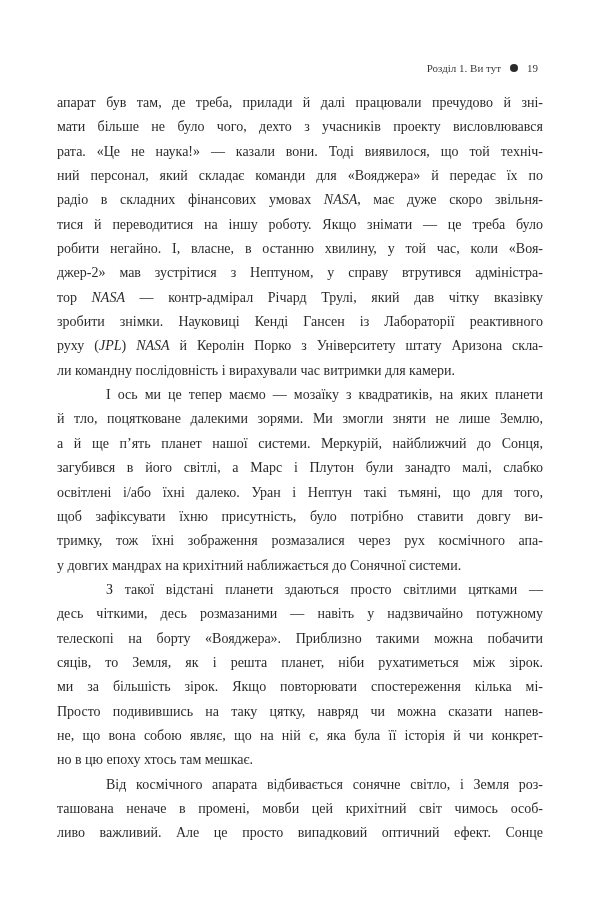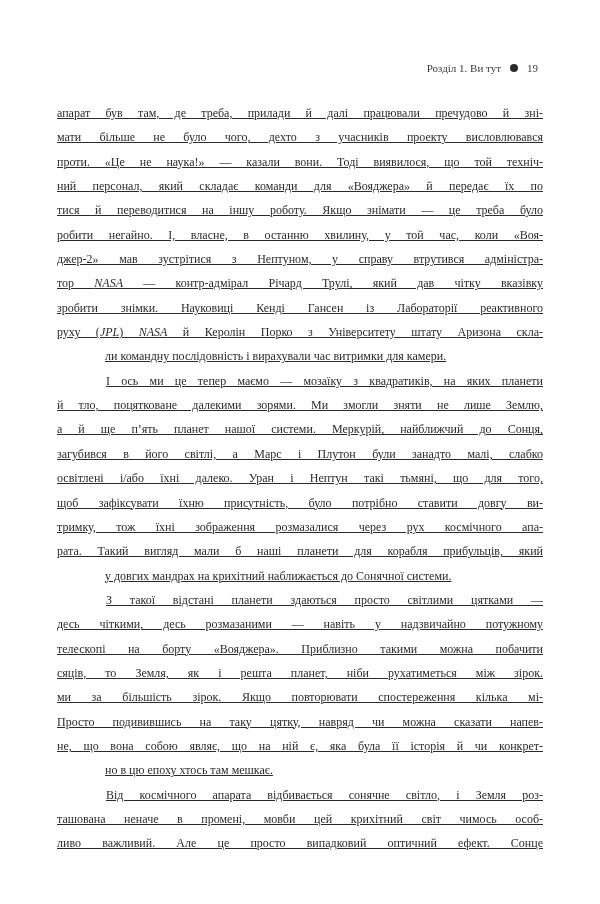--- a/index.html
+++ b/index.html
@@ -30,77 +30,75 @@
       width: 8px;
       height: 8px;
       border-radius: 50%;
       background: #2b2b2b;
       margin: 0 9px 0 9px;
       position: relative;
       top: 0px;
     }
     .body-text {
       position: absolute;
-      top: 101px;
+      top: 91px;
       left: 57px;
       width: 486px;
-      font-size: 12px;
+      font-size: 14px;
       line-height: 24.35px;
-      text-decoration: underline;
     }
     .line {
       display: block;
       white-space: nowrap;
       text-align: justify;
       text-align-last: justify;
       height: 24.35px;
       overflow: visible;
     }
     .line.last {
       text-align: right;
       text-align-last: left;
-      margin-left: 48px;
     }
     .line.indent {
       padding-left: 49px;
     }
     .line span.it { font-style: italic; }
   </style>
 </head>
 <body>
 
 <div class="header">
   <span>Розділ 1. Ви тут</span>
   <span class="dot"></span>
   <span>19</span>
 </div>
 
 <div class="body-text" id="body-text">
     <div>
       <div class="line">апарат був там, де треба, прилади й далі працювали пречудово й зні-</div>
       <div class="line">мати більше не було чого, дехто з учасників проекту висловлювався</div>
-      <div class="line">проти. «Це не наука!» — казали вони. Тоді виявилося, що той техніч-</div>
+      <div class="line">рата. «Це не наука!» — казали вони. Тоді виявилося, що той техніч-</div>
       <div class="line">ний персонал, який складає команди для «Вояджера» й передає їх по</div>
+      <div class="line">радіо в складних фінансових умовах <span class="it">NASA</span>, має дуже скоро звільня-</div>
       <div class="line">тися й переводитися на іншу роботу. Якщо знімати — це треба було</div>
       <div class="line">робити негайно. І, власне, в останню хвилину, у той час, коли «Воя-</div>
       <div class="line">джер-2» мав зустрітися з Нептуном, у справу втрутився адміністра-</div>
       <div class="line">тор <span class="it">NASA</span> — контр-адмірал Річард Трулі, який дав чітку вказівку</div>
       <div class="line">зробити знімки. Науковиці Кенді Гансен із Лабораторії реактивного</div>
       <div class="line">руху (<span class="it">JPL</span>) <span class="it">NASA</span> й Керолін Порко з Університету штату Аризона скла-</div>
       <div class="line last">ли командну послідовність і вирахували час витримки для камери.</div>
     </div>
     <div>
       <div class="line indent">І ось ми це тепер маємо — мозаїку з квадратиків, на яких планети</div>
       <div class="line">й тло, поцятковане далекими зорями. Ми змогли зняти не лише Землю,</div>
       <div class="line">а й ще п’ять планет нашої системи. Меркурій, найближчий до Сонця,</div>
       <div class="line">загубився в його світлі, а Марс і Плутон були занадто малі, слабко</div>
       <div class="line">освітлені і/або їхні далеко. Уран і Нептун такі тьмяні, що для того,</div>
       <div class="line">щоб зафіксувати їхню присутність, було потрібно ставити довгу ви-</div>
       <div class="line">тримку, тож їхні зображення розмазалися через рух космічного апа-</div>
-      <div class="line">рата. Такий вигляд мали б наші планети для корабля прибульців, який</div>
       <div class="line last">у довгих мандрах на крихітний наближається до Сонячної системи.</div>
     </div>
     <div>
       <div class="line indent">З такої відстані планети здаються просто світлими цятками —</div>
       <div class="line">десь чіткими, десь розмазаними — навіть у надзвичайно потужному</div>
       <div class="line">телескопі на борту «Вояджера». Приблизно такими можна побачити</div>
       <div class="line">сяців, то Земля, як і решта планет, ніби рухатиметься між зірок.</div>
       <div class="line">ми за більшість зірок. Якщо повторювати спостереження кілька мі-</div>
       <div class="line">Просто подивившись на таку цятку, навряд чи можна сказати напев-</div>
       <div class="line">не, що вона собою являє, що на ній є, яка була її історія й чи конкрет-</div>

